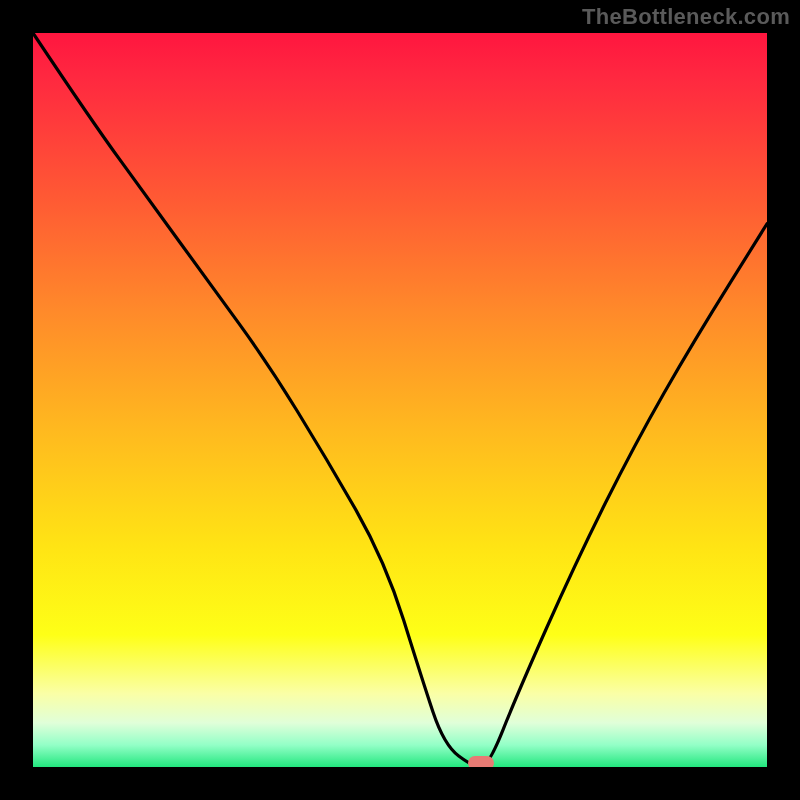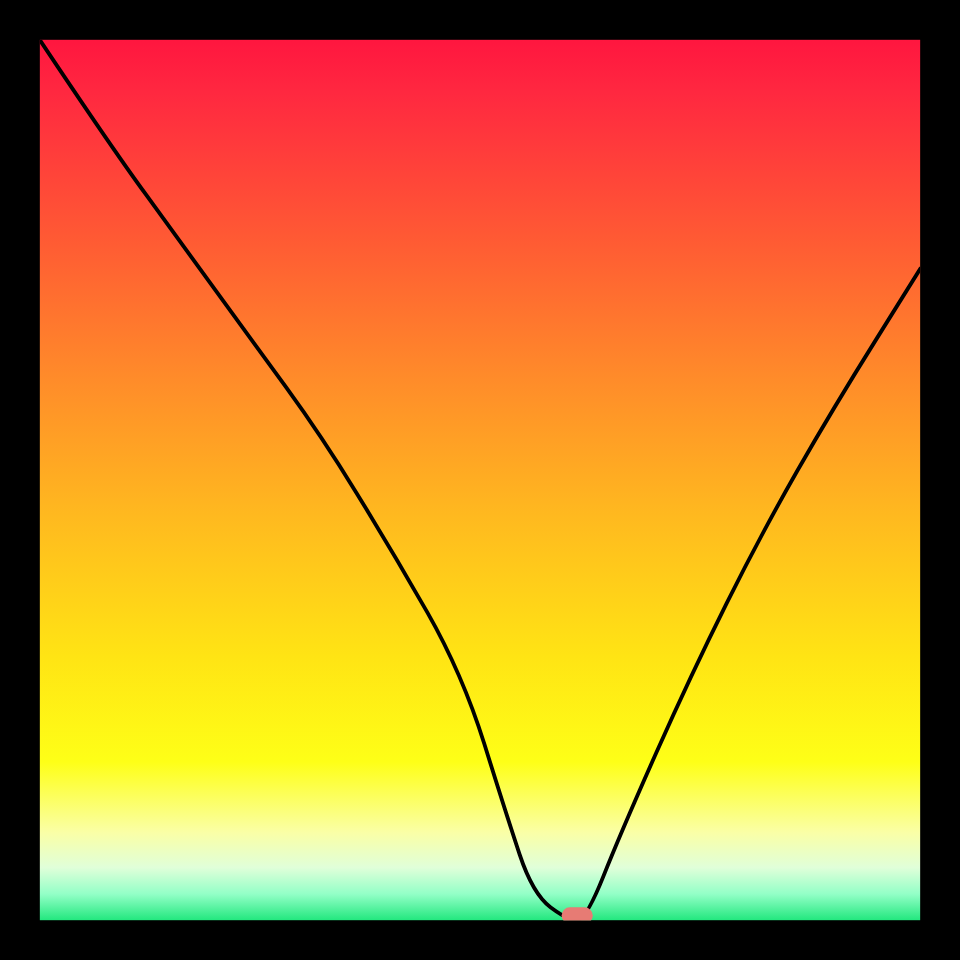--- a/index.html
+++ b/index.html
@@ -66,20 +66,21 @@
     border-radius: 7px;
     transform: translate(-50%, -50%);
     z-index: 5;
   }
 </style>
 </head>
 <body>
 
 <div class="wrapper">
 
+  <div class="watermark">TheBottleneck.com</div>
 
   <div class="plot-area">
     <div class="gradient"></div>
 
     <svg class="curve" viewBox="0 0 734 734" preserveAspectRatio="none">
       <path fill="none" stroke="#000000" stroke-width="3.2" stroke-linecap="round" stroke-linejoin="round" d="M 0.0 0.0 Q 58.7 88.1 88.1 128.4 Q 117.4 168.8 146.8 209.2 Q 176.2 249.6 205.5 289.9 Q 234.9 330.3 264.2 378.0 Q 293.6 425.7 323.0 477.1 Q 352.3 528.5 370.7 587.2 Q 389.0 645.9 400.0 679.0 Q 411.0 712.0 425.7 723.0 Q 440.4 734.0 447.7 734.0 Q 455.1 734.0 469.8 697.3 Q 484.4 660.6 513.8 594.5 Q 543.2 528.5 572.5 469.8 Q 601.9 411.0 631.2 359.7 Q 660.6 308.3 697.3 249.6 L 734.0 190.8"></path>
     </svg>
 
     <div class="marker" style="left: 447.74px; top: 730px; background: rgb(231, 123, 116);"></div>
   </div>

